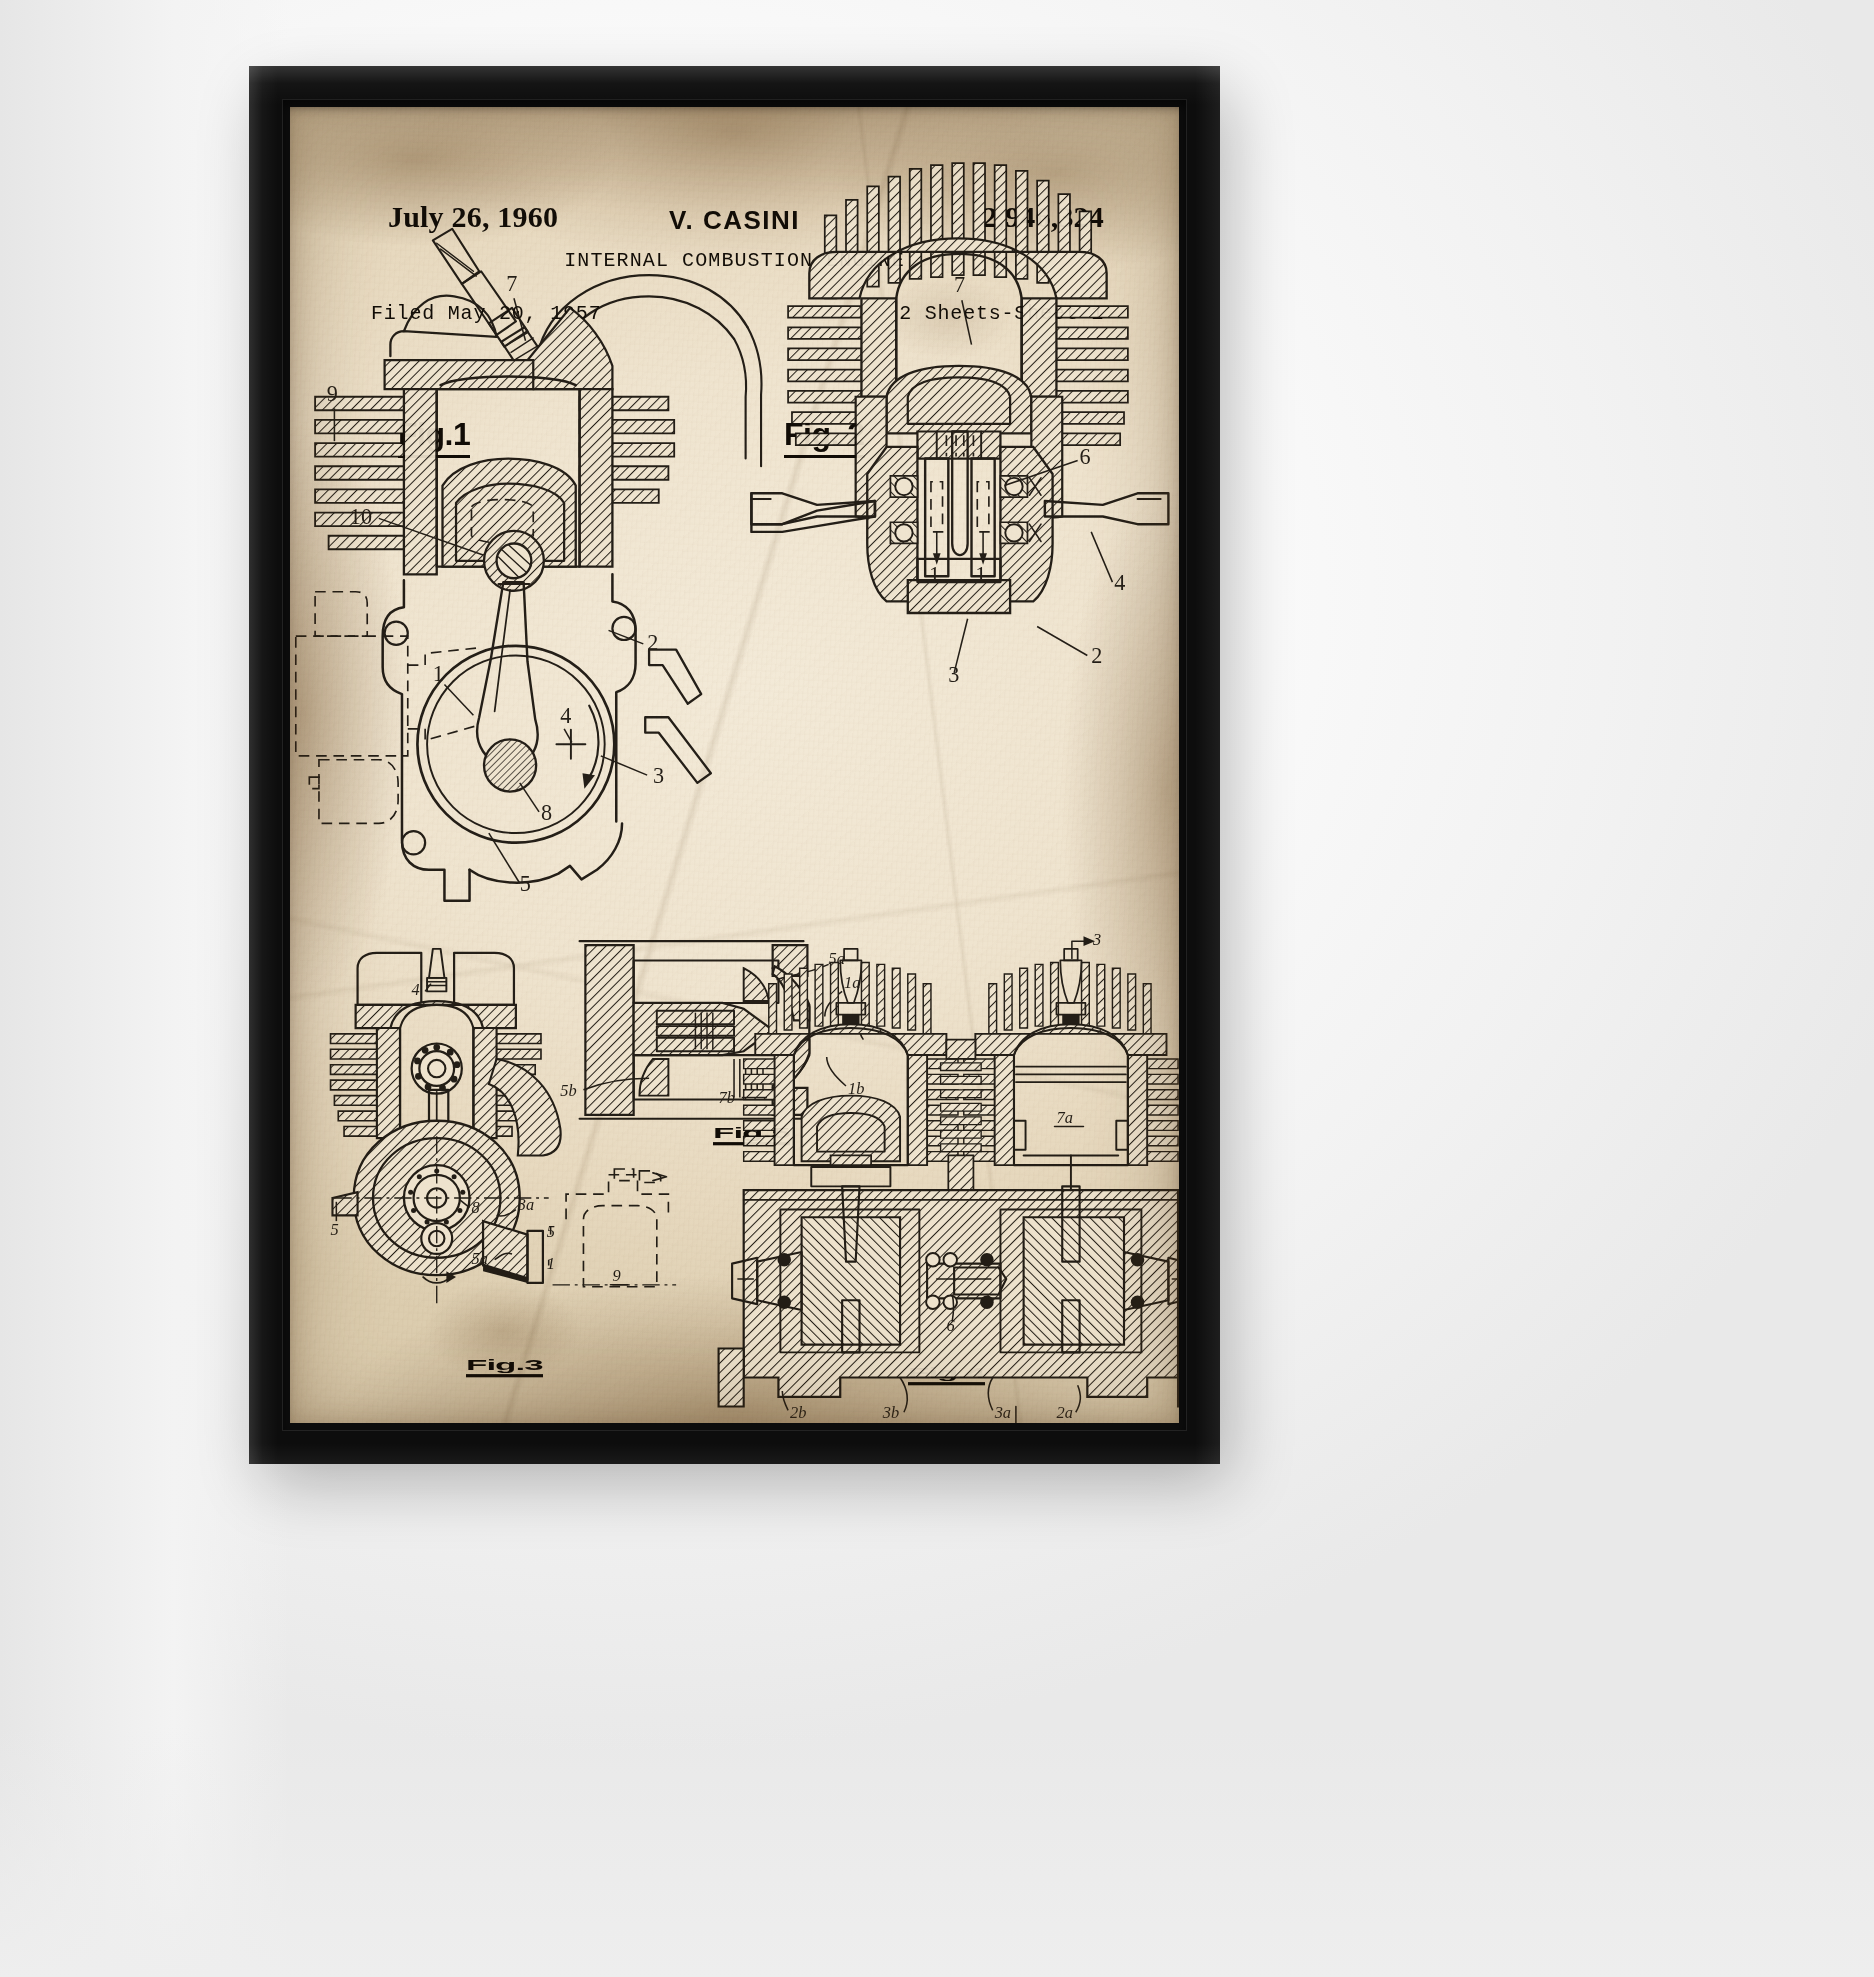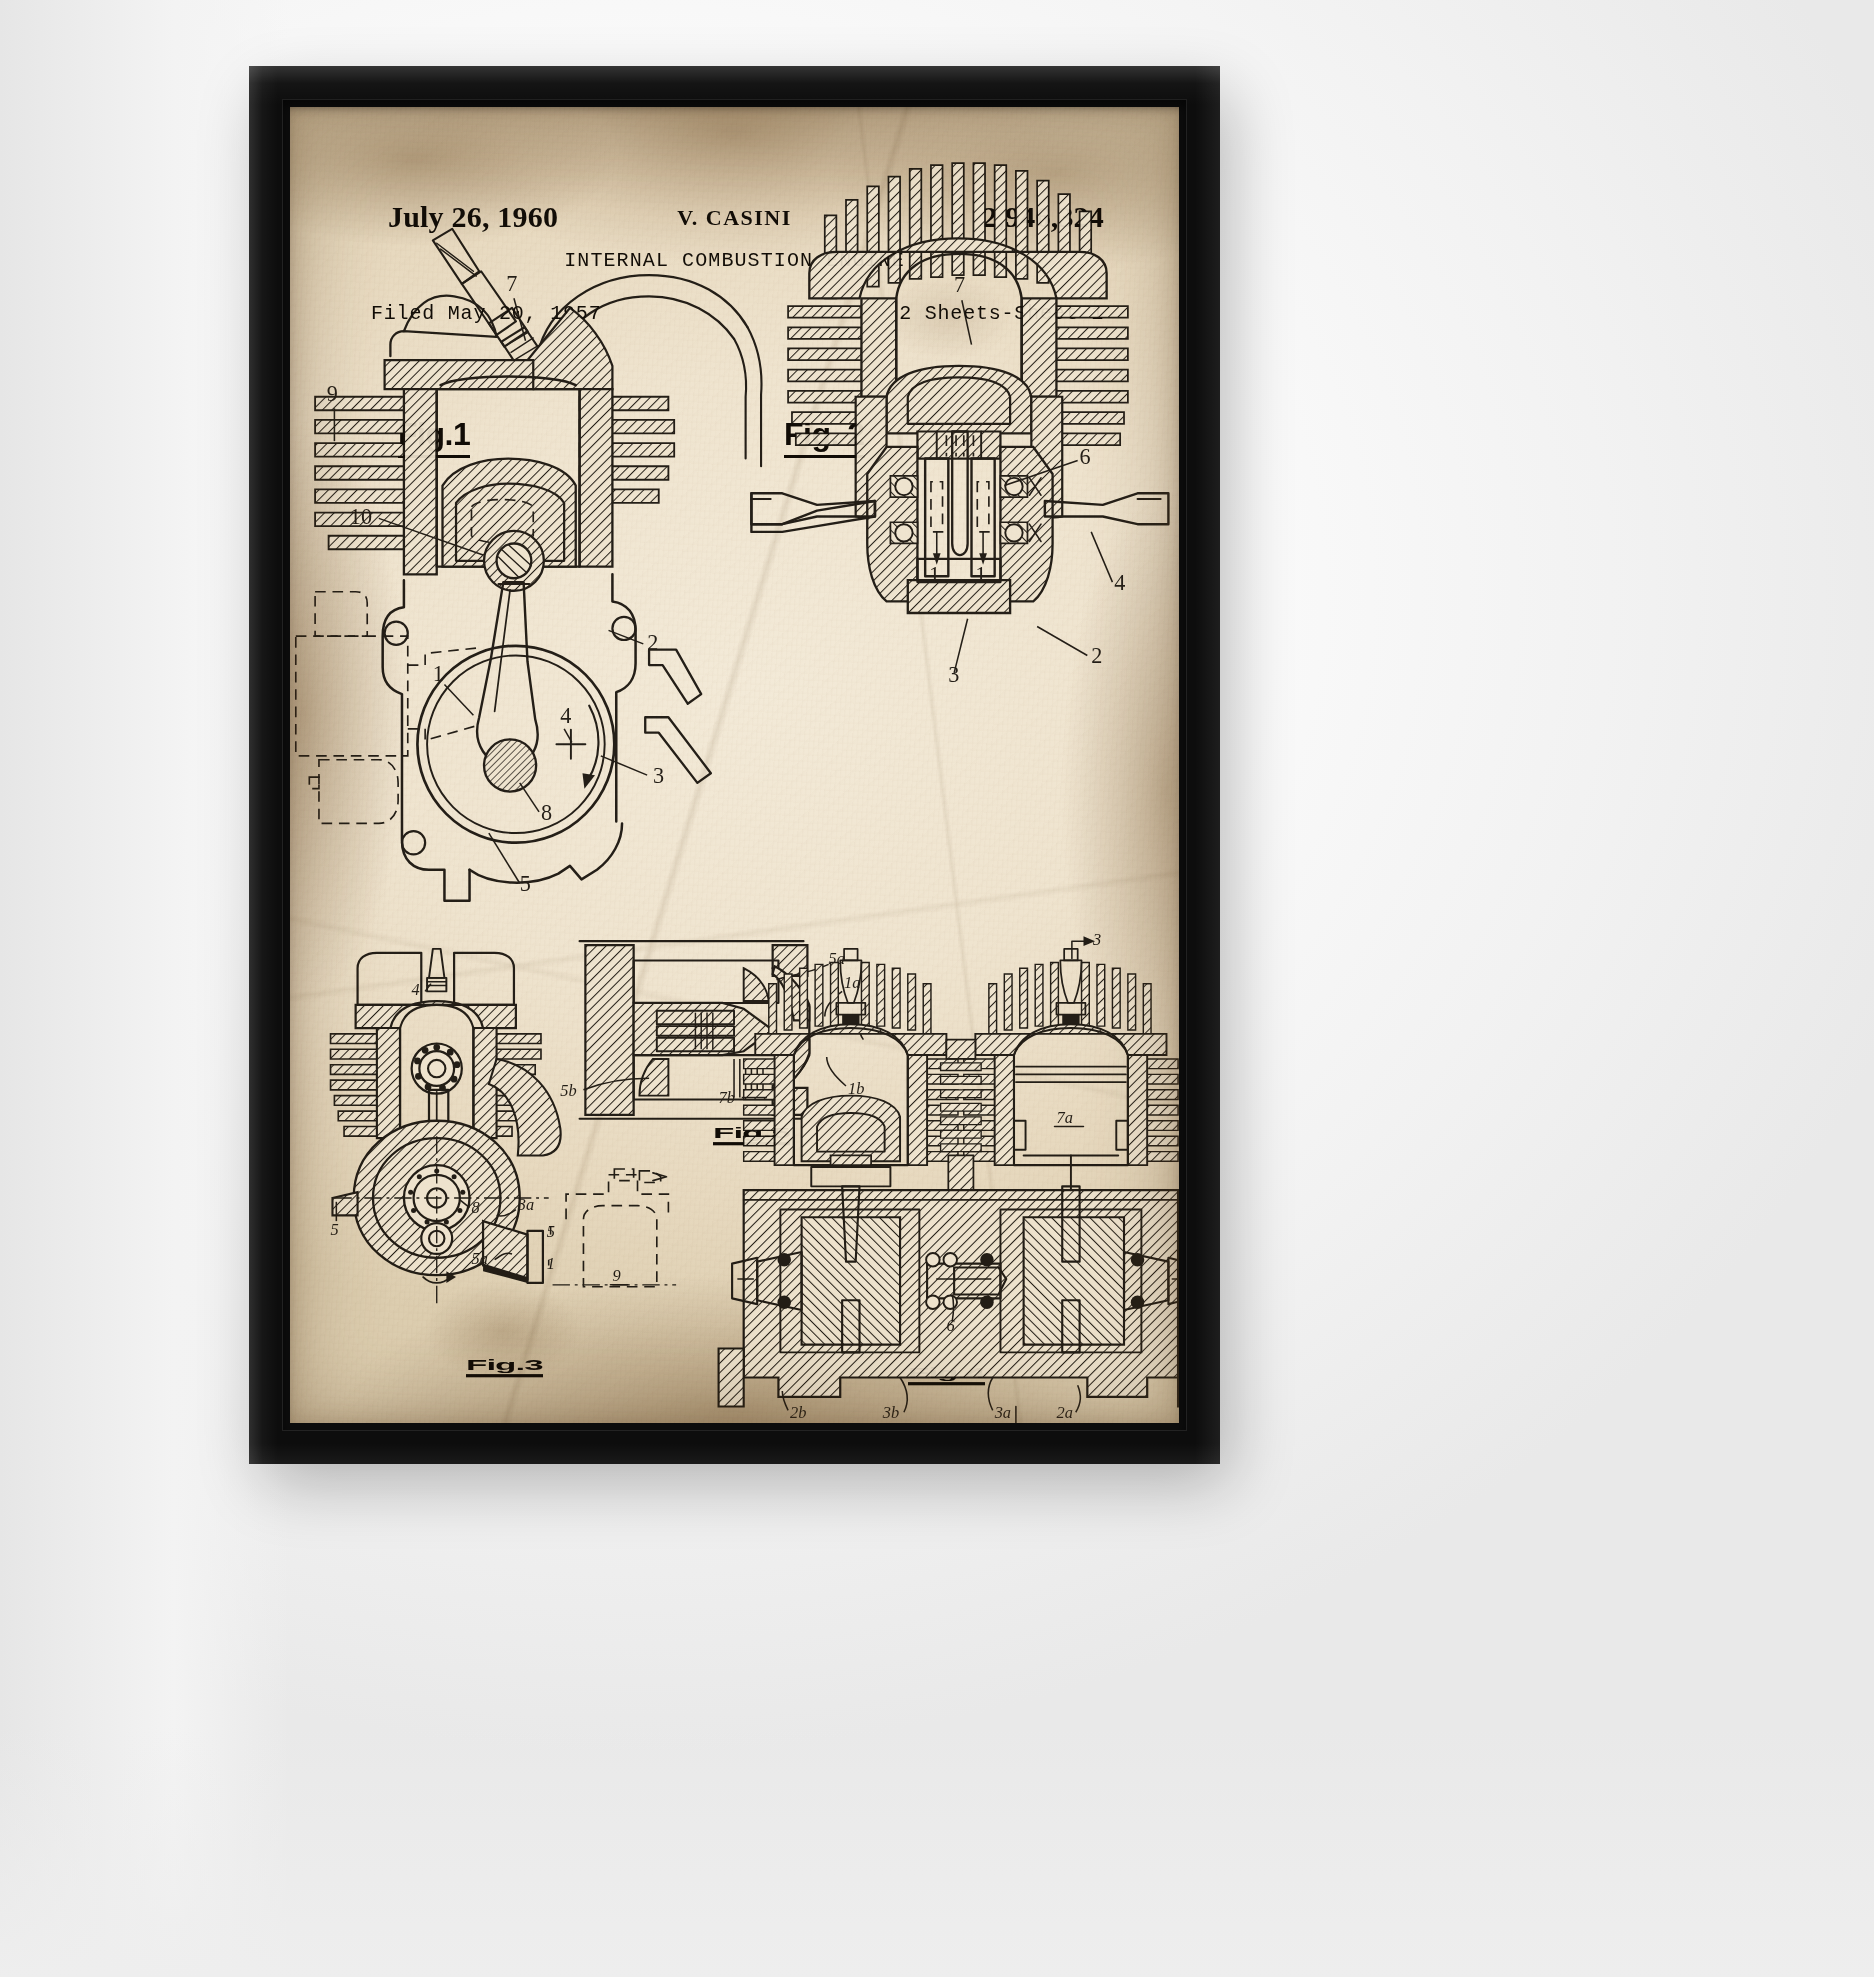--- a/index.html
+++ b/index.html
@@ -139,23 +139,23 @@
     left: 81px; top: 93px;
     font-family: "Liberation Serif", serif;
     font-weight: bold;
     font-size: 30px;
     letter-spacing: 0.2px;
     margin-left: 17px;
   }
   #hdr-inventor {
     left: 50%; top: 98px;
     transform: translateX(-50%);
-    font-family: Liberation Serif, serif;
+    font-family: Liberation Sans, sans-serif;
     font-weight: bold;
-    font-size: 22px;
+    font-size: 26px;
     letter-spacing: 1.5px;
   }
   #hdr-patno {
     right: 75px; top: 93px;
     font-family: "Liberation Serif", serif;
     font-weight: bold;
     font-size: 30px;
     letter-spacing: 0.2px;
   }
   #hdr-title {

